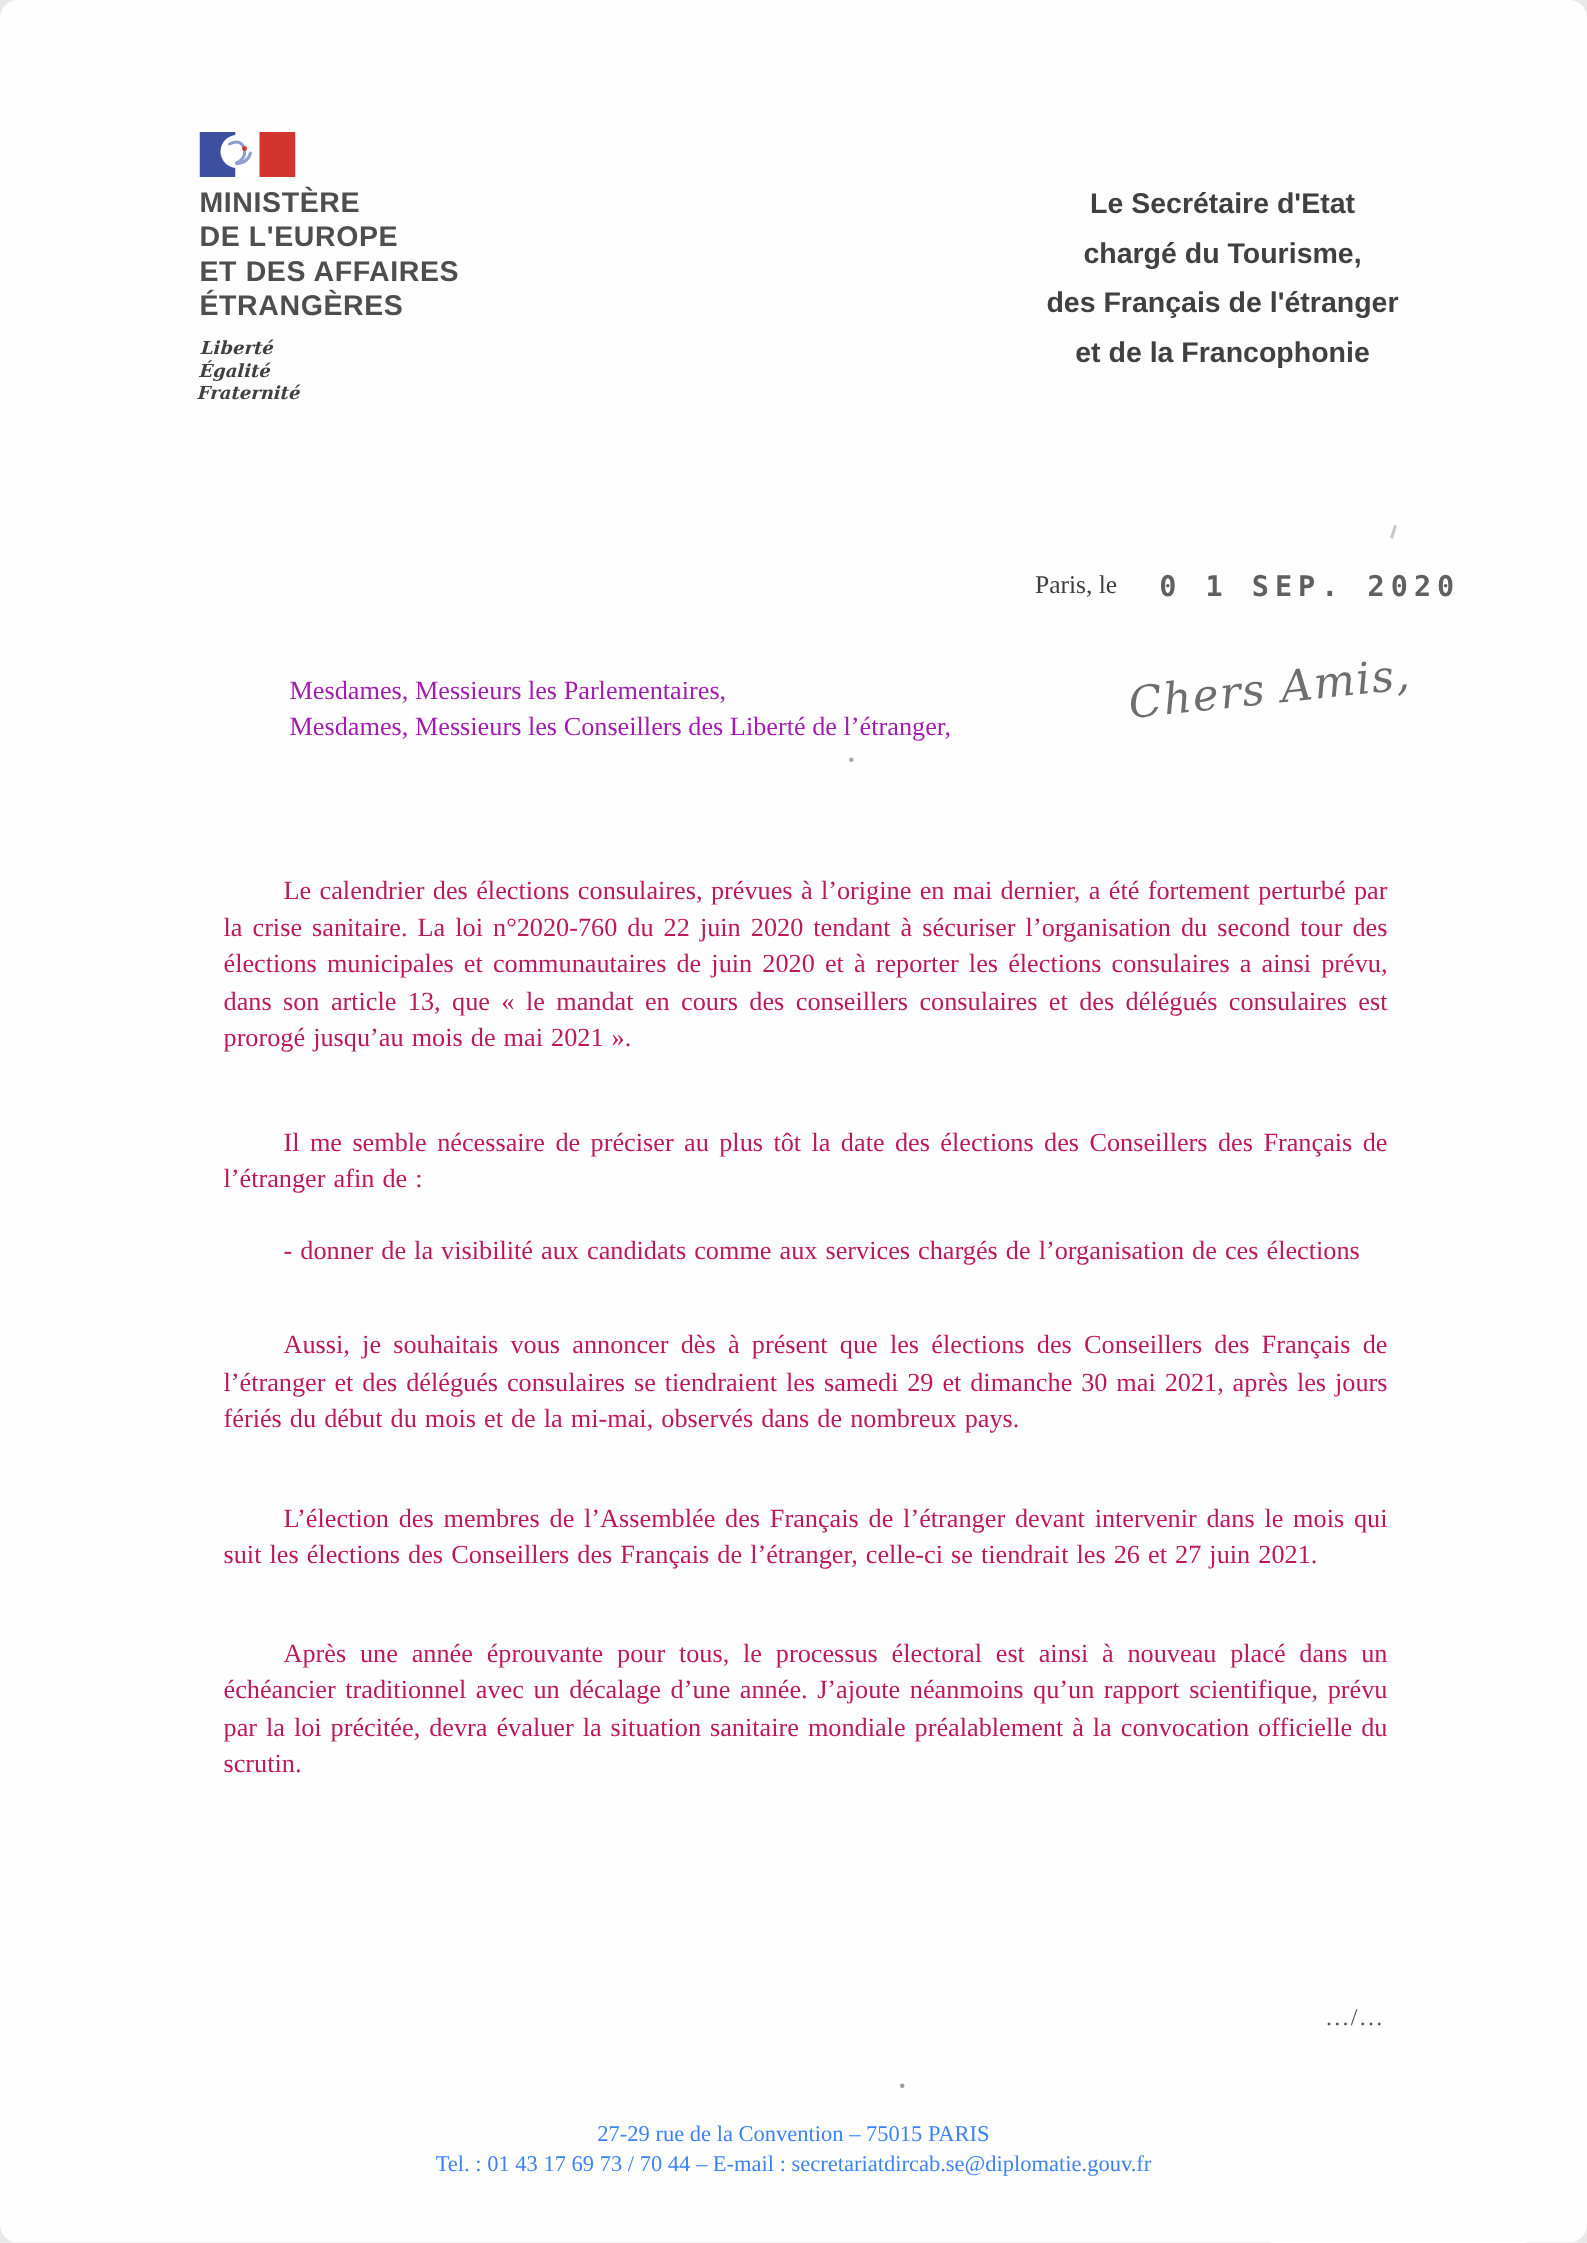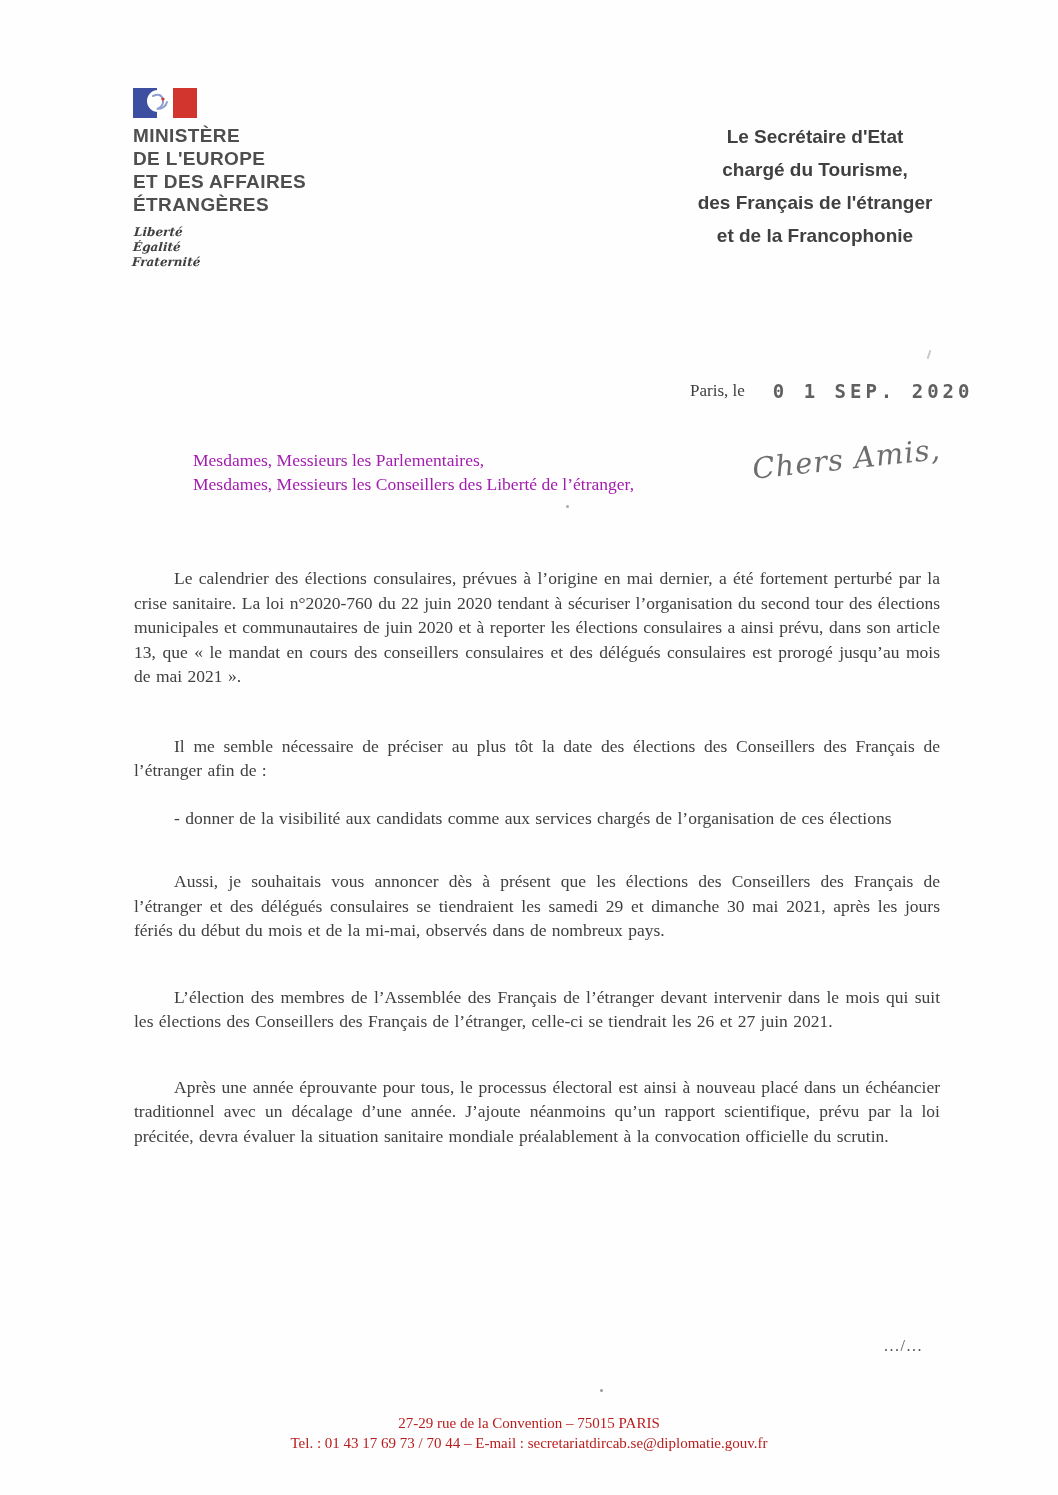--- a/index.html
+++ b/index.html
@@ -5,20 +5,21 @@
 <style>
   html,body{margin:0;padding:0;background:#e8e8e8;}
   .page{
     position:relative;
     width:1058px;height:1495px;
     margin:0 auto;
     background:#fefefe;
     overflow:hidden;
     font-family:"Liberation Serif", serif;
     color:#3c3c3c;
+    border-radius:12px;
   }
 
   
   .logo-block{position:absolute;left:133px;top:88px;width:260px;}
   .flag{display:block;width:64px;height:30px;}
   .ministry{margin-top:6px;font-family:"Liberation Sans",sans-serif;
     font-weight:bold;font-size:19px;line-height:23px;letter-spacing:.4px;color:#4e4e4e;}
   .motto{margin-top:9px;font-family:"DejaVu Serif",serif;font-style:italic;
     font-weight:bold;font-size:12px;line-height:15px;color:#404040;transform:skewX(-4deg);}
 
@@ -37,35 +38,35 @@
   
   .salutation{position:absolute;left:193px;top:448px;
     font-size:17.5px;line-height:24px;color:#a21caf;}
   .handwritten{position:absolute;left:752px;top:442px;
     font-family:"DejaVu Serif",serif;font-style:italic;
     font-size:29px;letter-spacing:1px;color:#6e6e6e;
     transform:rotate(-6deg);white-space:nowrap;}
 
   
   .body-block{position:absolute;left:133px;top:565px;width:808px;}
-  .body-block p{margin:1px;font-size:17.5px;line-height:24.5px;
-    text-align:justify;text-indent:40px;word-spacing:1px;color:#404040;}
+  .body-block p{margin:16px;font-size:17.5px;line-height:24.5px;
+    text-align:justify;text-indent:40px;word-spacing:1px;color:#be185d;}
   .mt45{margin-top:45px !important;}
   .mt42{margin-top:42px !important;}
   .mt41{margin-top:41px !important;}
   .mt39{margin-top:39px !important;}
   .mt23{margin-top:23px !important;}
   .mt21{margin-top:21px !important;}
 
   .continuation{position:absolute;left:884px;top:1337px;
     font-size:16px;letter-spacing:1.5px;color:#555;}
 
   
   .footer{position:absolute;left:0;right:0;top:1413px;text-align:center;
-    font-size:15px;line-height:20px;color:#b91c1c;}
+    font-size:15px;line-height:20px;color:#3b82f6;}
 
   
   .artifact-tick{position:absolute;left:928px;top:350px;width:2px;height:9px;
     background:#c9c9c9;transform:rotate(18deg);}
   .artifact-dot{position:absolute;left:600px;top:1389px;width:3px;height:3px;
     border-radius:50%;background:#9a9a9a;}
   .artifact-dot2{position:absolute;left:566px;top:505px;width:3px;height:3px;
     border-radius:50%;background:#a8a8a8;}
 </style>
 </head>

